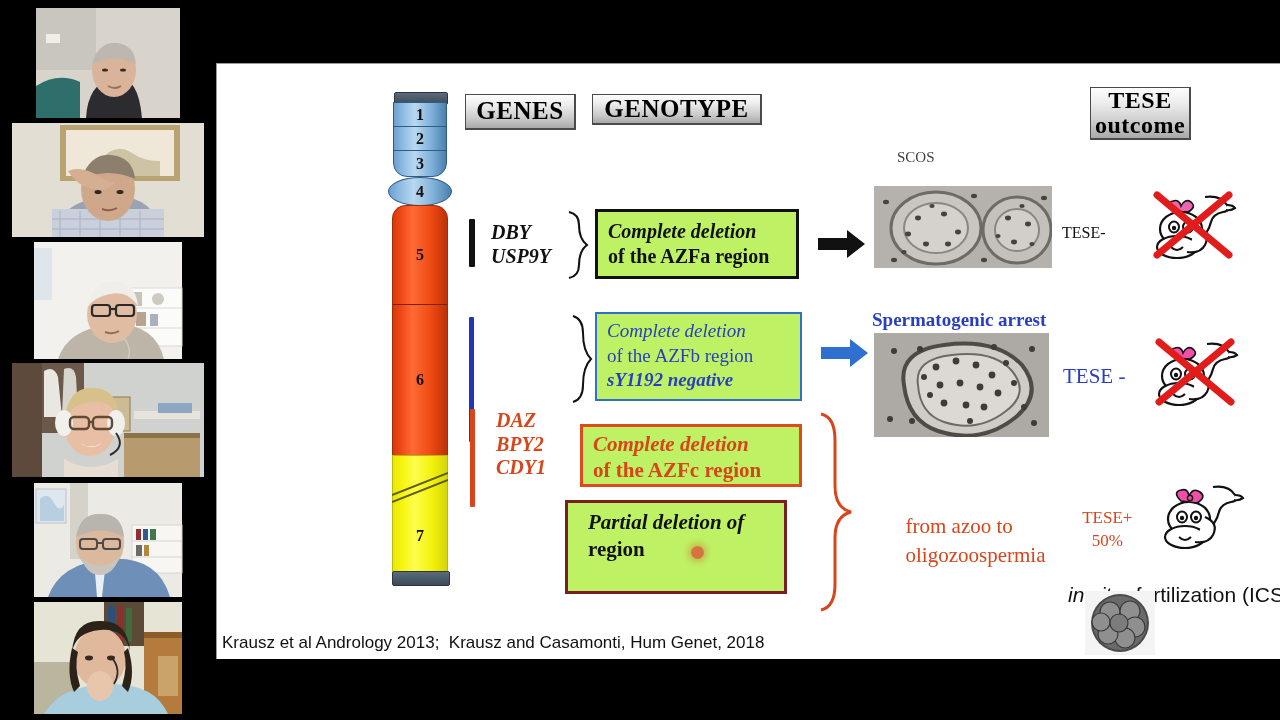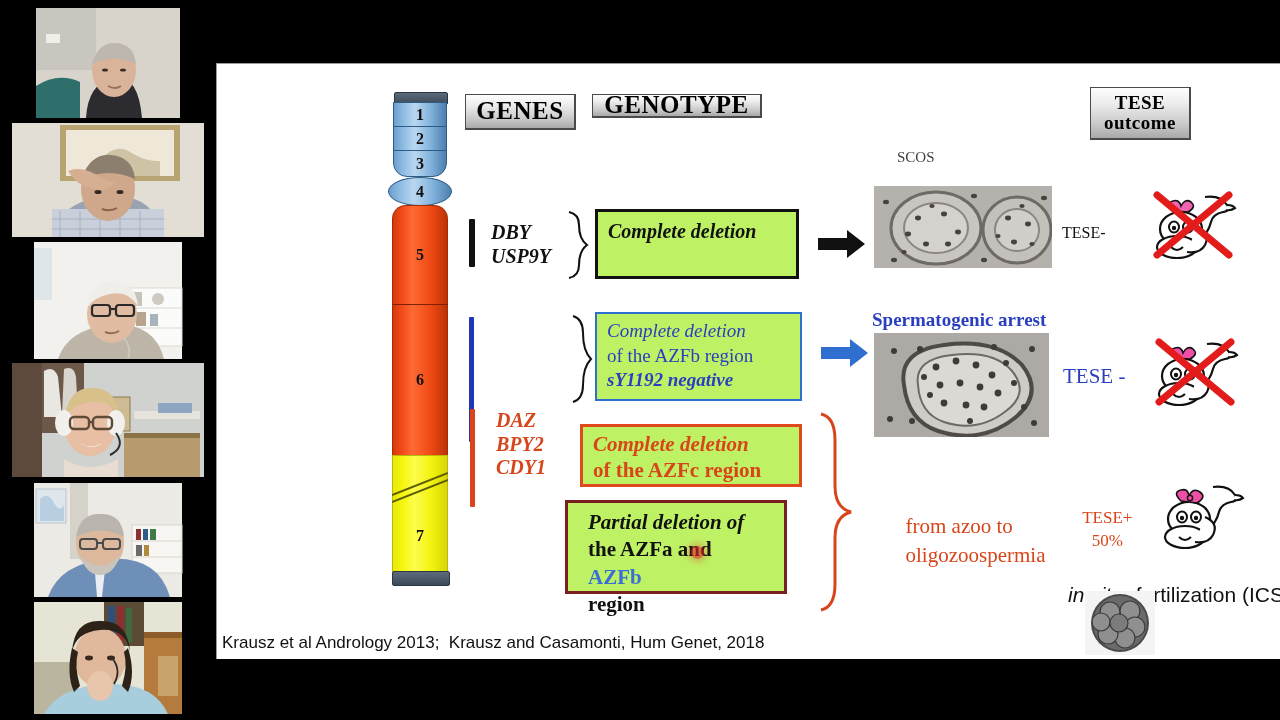--- a/index.html
+++ b/index.html
@@ -199,22 +199,22 @@
         <ellipse cx="103" cy="56" rx="4" ry="2.4" fill="#3a2a1e"></ellipse>
         <ellipse cx="92" cy="84" rx="13" ry="15" fill="#e7c6ab"></ellipse>
         <path d="M104 56 q10 12 2 26" stroke="#2b2b2b" stroke-width="1.8" fill="none"></path>
       </svg>
     </div>
   </div>
 
   <div id="slide">
 
     <div class="plaque" style="left:248px;top:30px;width:111px;height:36px;font-size:25px;">GENES</div>
-    <div class="plaque" style="left:375px;top:30px;width:170px;height:24px;font-size:25px;">GENOTYPE</div>
-    <div class="plaque" style="left:873px;top:23px;width:101px;height:53px;font-size:19px;flex-direction:column;">
+    <div class="plaque" style="left:375px;top:30px;width:170px;height:31px;font-size:25px;">GENOTYPE</div>
+    <div class="plaque" style="left:873px;top:23px;width:101px;height:53px;font-size:24px;flex-direction:column;">
       <span>TESE</span>
       <span>outcome</span>
     </div>
 
     <div class="chr" style="left:171px;top:28px;width:68px;height:495px;">
 
       <div class="cap" style="left:6px;top:0;width:52px;height:11px;border-radius:2px;"></div>
 
       <div class="band b-blue" style="left:5px;top:10px;width:54px;height:25px;font-size:16px;">1</div>
       <div class="band b-blue" style="left:5px;top:34px;width:54px;height:25px;font-size:16px;">2</div>
@@ -236,20 +236,21 @@
 
     <div class="vbar" style="left:252px;top:155px;width:6px;height:48px;background:#111;"></div>
     <div class="txt gene" style="left:274px;top:157px;font-size:20px;color:#111;">DBY
 USP9Y</div>
     <svg class="brace" style="left:348px;top:146px;width:28px;height:70px;" viewBox="0 0 28 70">
       <path d="M4 2 q10 2 10 13 q0 14 8 20 q-8 6 -8 20 q0 11 -10 13" stroke="#111" stroke-width="2.1" fill="none"></path>
     </svg>
     <div class="obox" style="left:378px;top:145px;width:204px;height:70px;border:3px solid #111;padding:7px 10px;
                 font-size:20px;color:#111;line-height:1.25;">
       <span class="l" style="font-style:italic;font-weight:bold;">Complete deletion</span>
+      <span class="l" style="font-weight:bold;">of  the AZFa region</span>
     </div>
     <svg class="arrow" style="left:601px;top:165px;width:48px;height:30px;" viewBox="0 0 48 30">
       <path d="M0 9 L29 9 L29 1 L47 15 L29 29 L29 21 L0 21 Z" fill="#111"></path>
     </svg>
     <div class="txt" style="left:680px;top:85px;font-size:15px;font-weight:normal;color:#404040;">SCOS</div>
     <div class="photo" style="left:657px;top:122px;width:178px;height:82px;">
       <svg viewBox="0 0 178 82" style="width:100%;height:100%;">
         <rect width="178" height="82" fill="#b5b1ad"></rect>
         <g>
           <ellipse cx="62" cy="42" rx="45" ry="36" fill="#c9c5c0" stroke="#6e6a66" stroke-width="3"></ellipse>
@@ -378,23 +379,20 @@
                 font-size:21px;color:#d9451a;line-height:1.25;">
       <span class="l" style="font-style:italic;font-weight:bold;">Complete deletion</span>
       <span class="l" style="font-weight:bold;">of  the AZFc region</span>
     </div>
 
     <div class="obox" style="left:348px;top:436px;width:222px;height:94px;border:3px solid #7a1f1f;padding:6px 20px;
                 font-size:21px;color:#111;line-height:1.3;">
       <span class="l">
         <i style="font-weight:bold;">Partial deletion of</i>
       </span>
-      <span class="l" style="font-weight:bold;">
-        <span>the AZFa a</span><span>nd </span><span style="color:#3a6fd4;">AZFb</span>
-      </span>
       <span class="l" style="font-weight:bold;"> region</span>
     </div>
     <div class="dot" style="left:474px;top:482px;width:13px;height:13px;background:rgba(226,40,40,.62);
                 box-shadow:0 0 6px 3px rgba(226,40,40,.30);"></div>
 
     <svg class="brace" style="left:598px;top:348px;width:40px;height:200px;" viewBox="0 0 40 200">
       <path d="M6 2 q14 3 14 26 l0 46 q0 22 16 26 q-16 4 -16 26 l0 46 q0 23 -14 26" stroke="#d9451a" stroke-width="3" fill="none"></path>
     </svg>
 
     <div class="txt" style="left:657px;top:420px;font-size:21px;color:#d9451a;line-height:1.35;">

